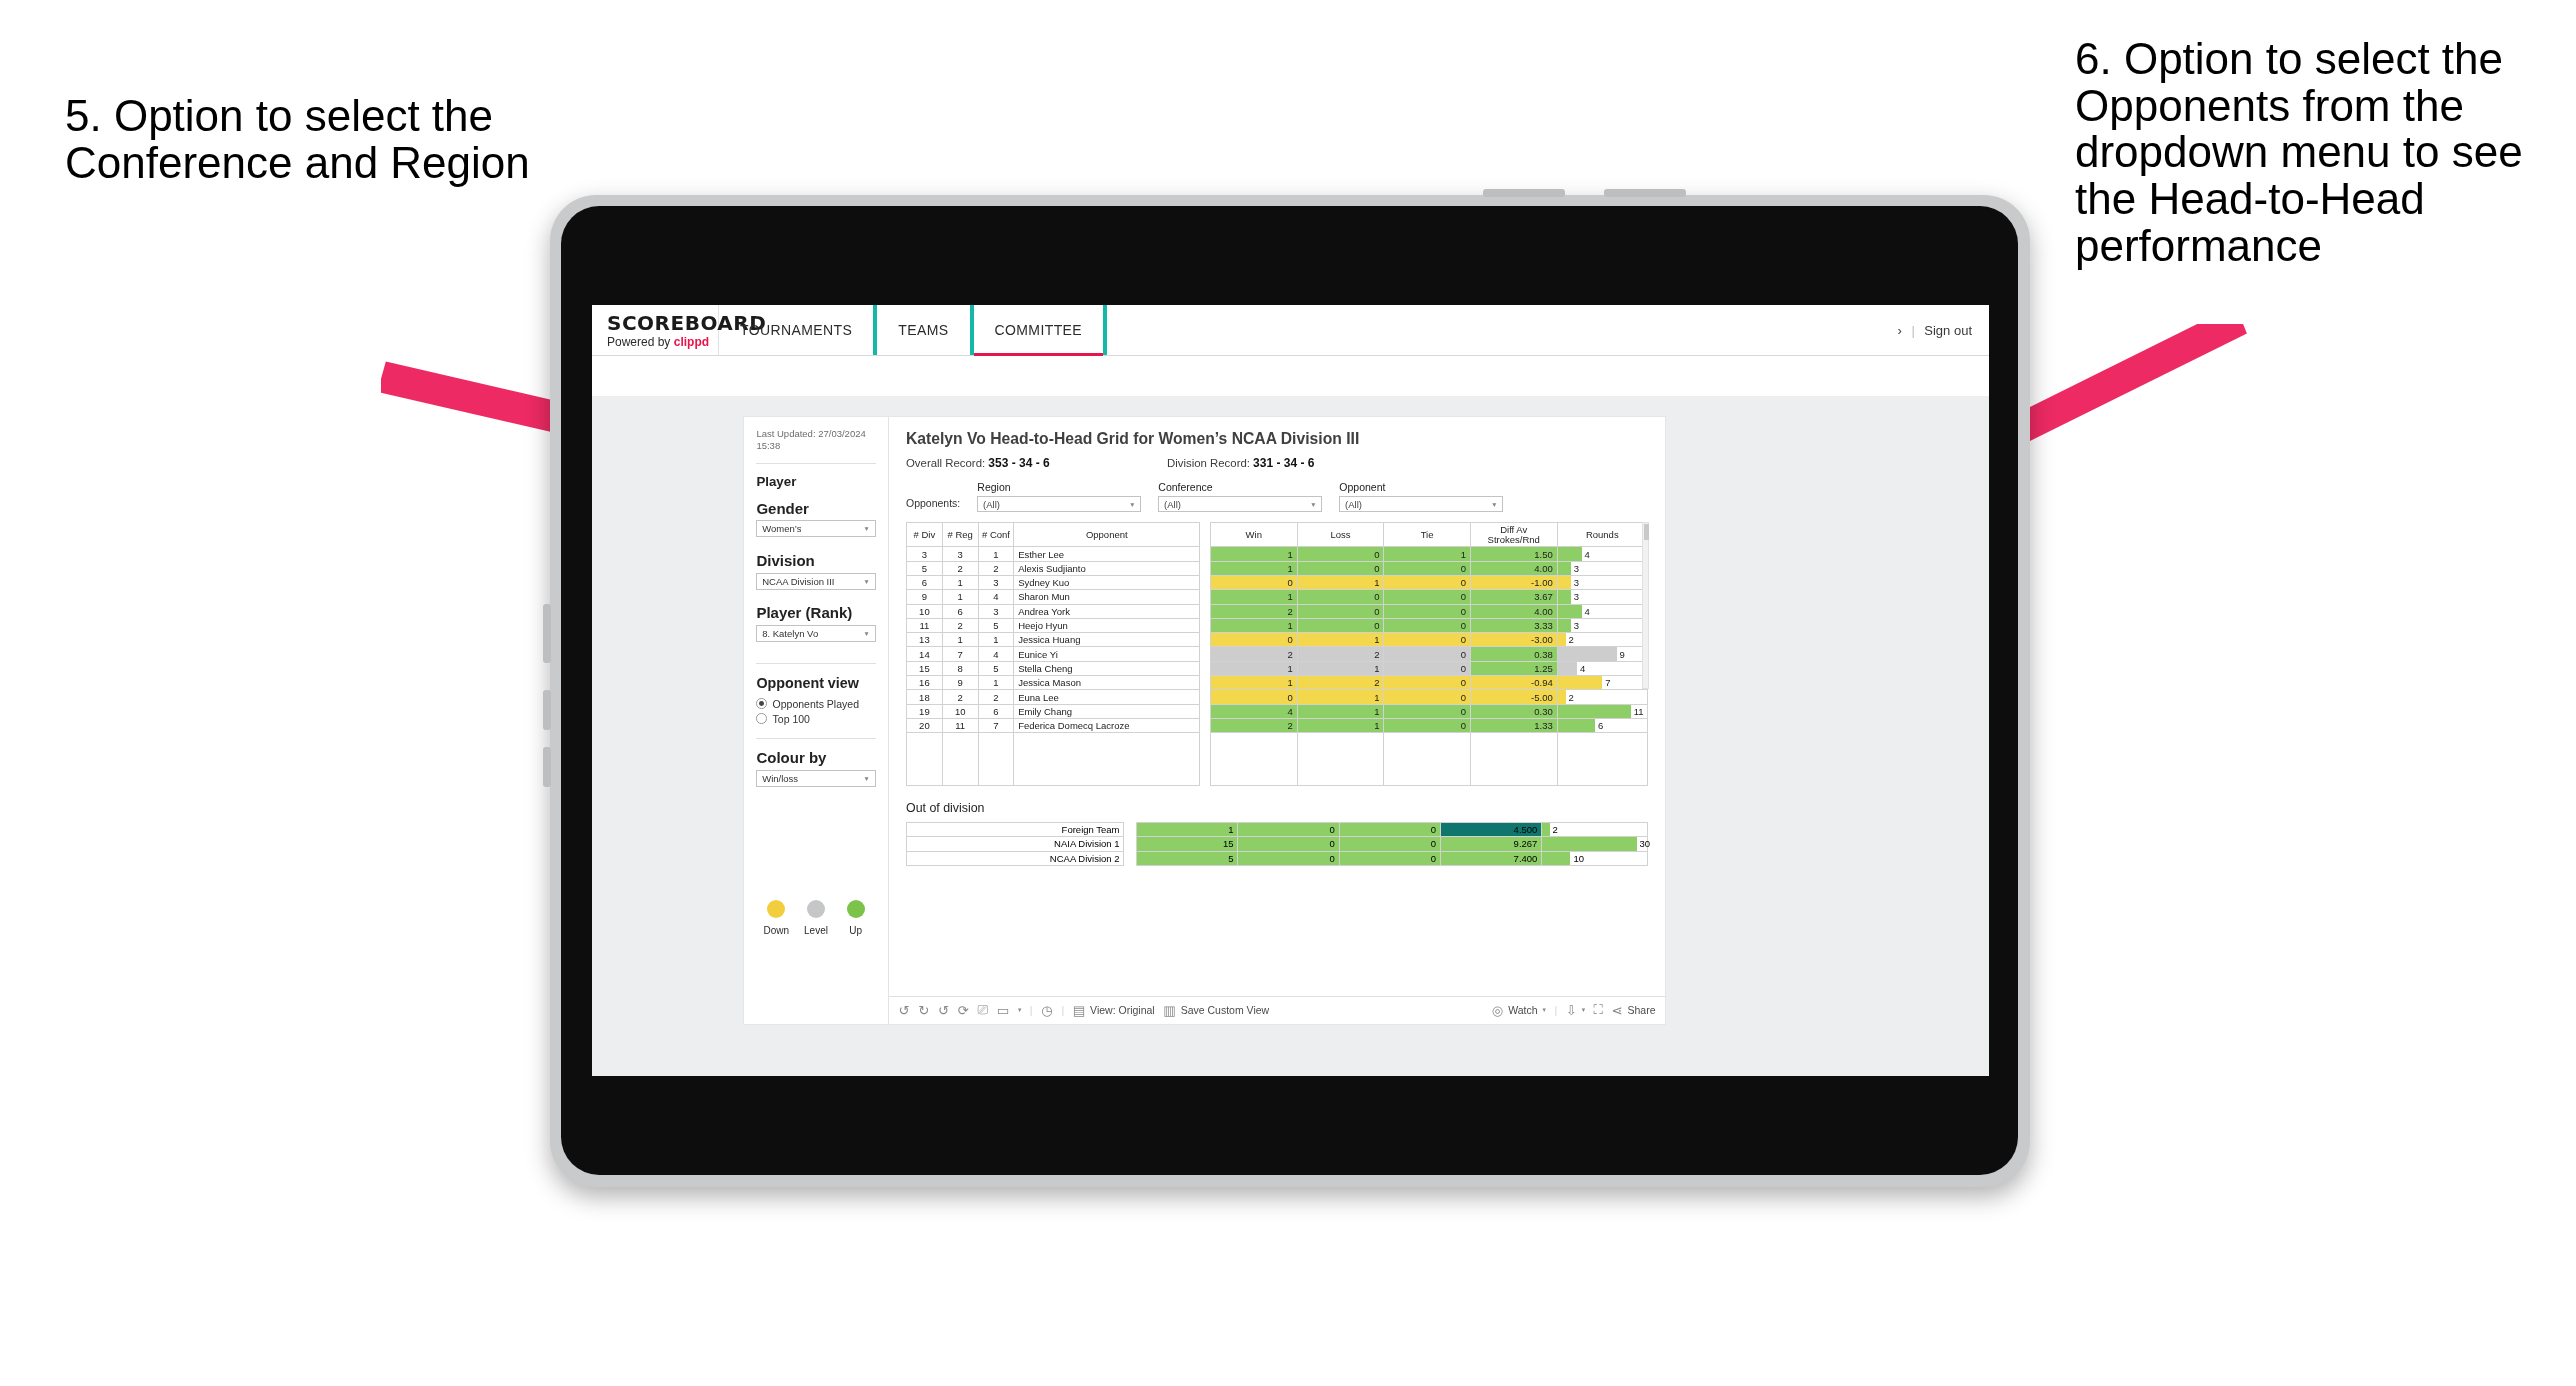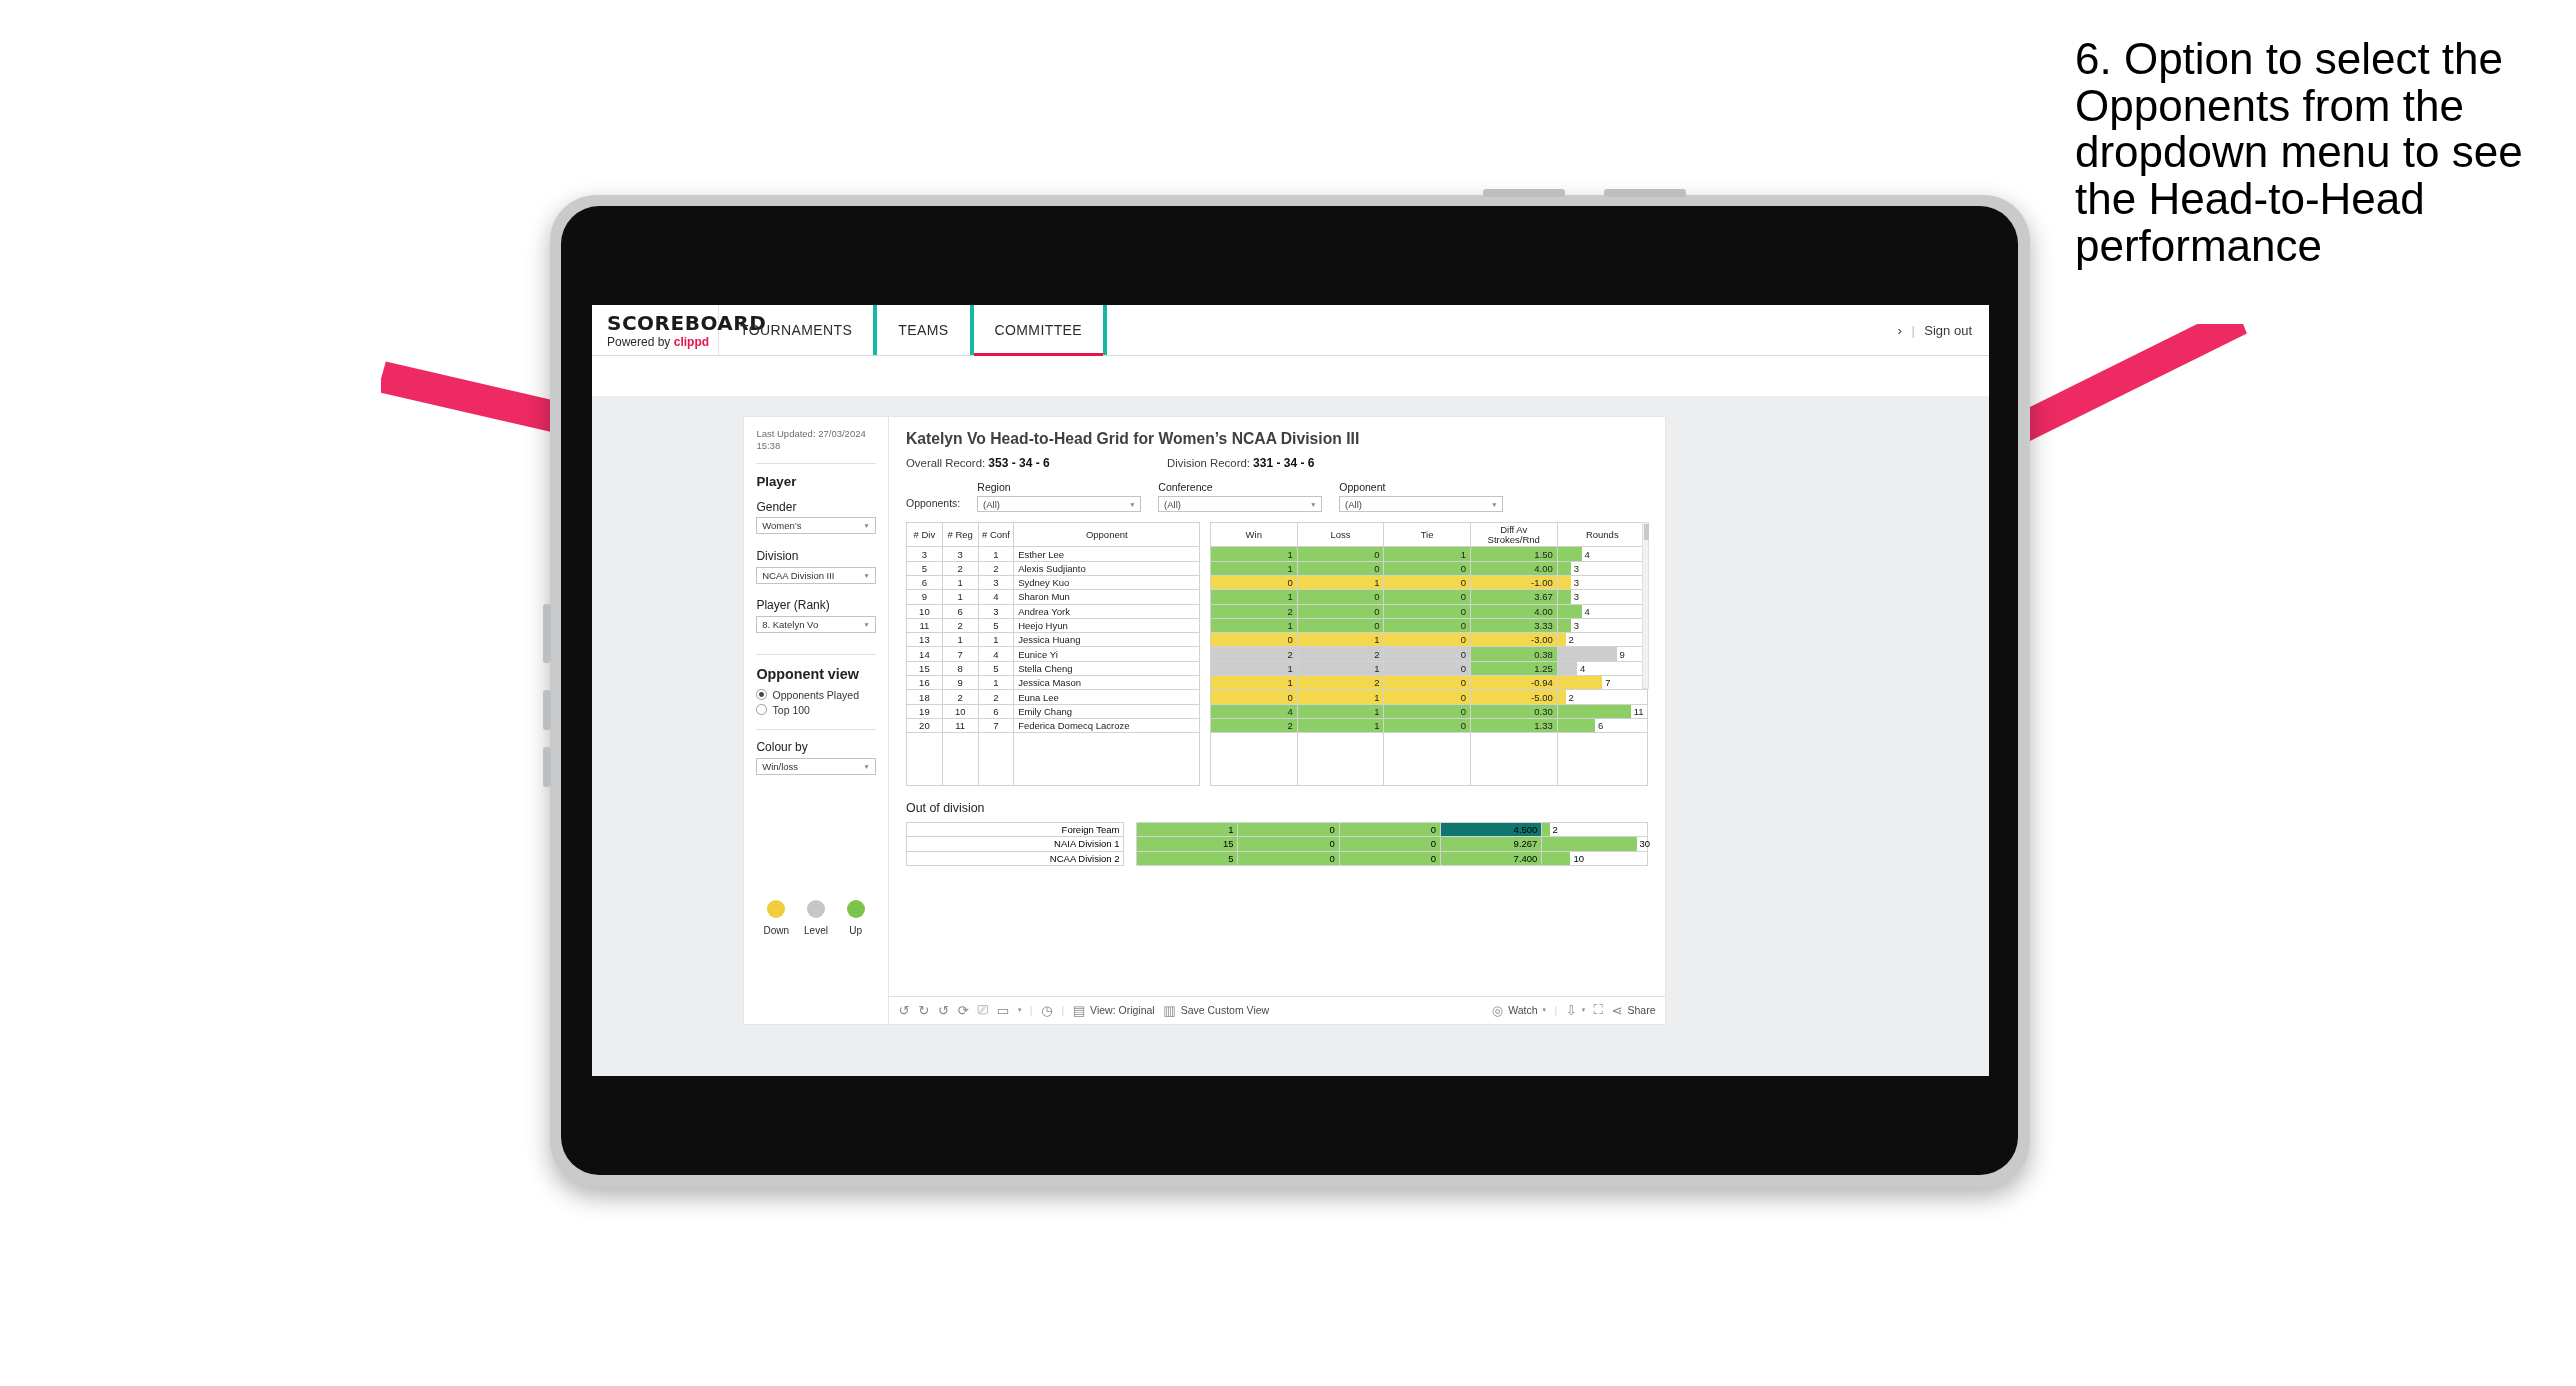--- a/index.html
+++ b/index.html
@@ -109,21 +109,21 @@
 
   
   #sidebar {
     width: 145px; padding: 11.4px 12.4px 0 12.4px;
     border-right: 1px solid #e3e3e3; position: relative;
   }
   .lastup { font-size: 9.5px; color: #6d6d6d; line-height: 1.25; }
   .hr { height: 1px; background: #e0e0e0; margin: 10.5px 0; }
   .sb-h1 { font-size: 13.3px; font-weight: 700; color: #222; margin-bottom: 10.5px; }
   .sb-h2 { font-size: 14.3px; font-weight: 700; color: #222; margin-bottom: 6.7px; }
-  .sb-lbl { font-size: 12px; font-weight: 400; color: #222; margin-bottom: 3.8px; }
+  .sb-lbl { font-size: 15px; font-weight: 700; color: #222; margin-bottom: 3.8px; }
   .sel {
     height: 17px; border: 1px solid #c3c3c3; background: #fff;
     display: flex; align-items: center; justify-content: space-between;
     padding: 0 4.8px; font-size: 9.5px; color: #333; cursor: pointer;
   }
   .sel .cv { overflow: hidden; white-space: nowrap; }
   .caret { font-size: 6.7px; color: #888; }
   .gap { height: 14.3px; }
   .radio-row { display: flex; align-items: center; gap: 5.7px; margin-bottom: 2.9px; font-size: 10.5px; color: #333; cursor: pointer; }
   .rd { width: 10.5px; height: 10.5px; border-radius: 50%; border: 1px solid #9a9a9a; position: relative; flex: 0 0 auto; }
@@ -188,20 +188,21 @@
   #toolbar .ic { color: #8a8a8a; font-size: 13.3px; cursor: pointer; }
   #toolbar .vsep { color: #d5d5d5; }
   #toolbar .tb { display: flex; align-items: center; gap: 4.8px; cursor: pointer; }
   #toolbar .spacer { flex: 1; }
 </style>
 </head>
 <body>
 
 <div id="stage">
 
+  <div class="anno" id="anno-left">5. Option to select the Conference and Region</div>
   <div class="anno" id="anno-right">6. Option to select the Opponents from the dropdown menu to see the Head-to-Head performance</div>
 
   <svg class="arrow" id="arrow-left" width="1142" height="314" viewBox="0 0 1200 330" style="left:381px; top:352px;">
     <g>
       <polygon points="5,10 1130,270 1118,300 -4,42" fill="#ED2A63"></polygon>
       <polygon points="1085,224 1175,300 1068,308" fill="#ED2A63"></polygon>
     </g>
   </svg>
 
   <svg class="arrow" id="arrow-right" width="571" height="285" viewBox="0 0 600 300" style="left:1684px; top:324px;">

